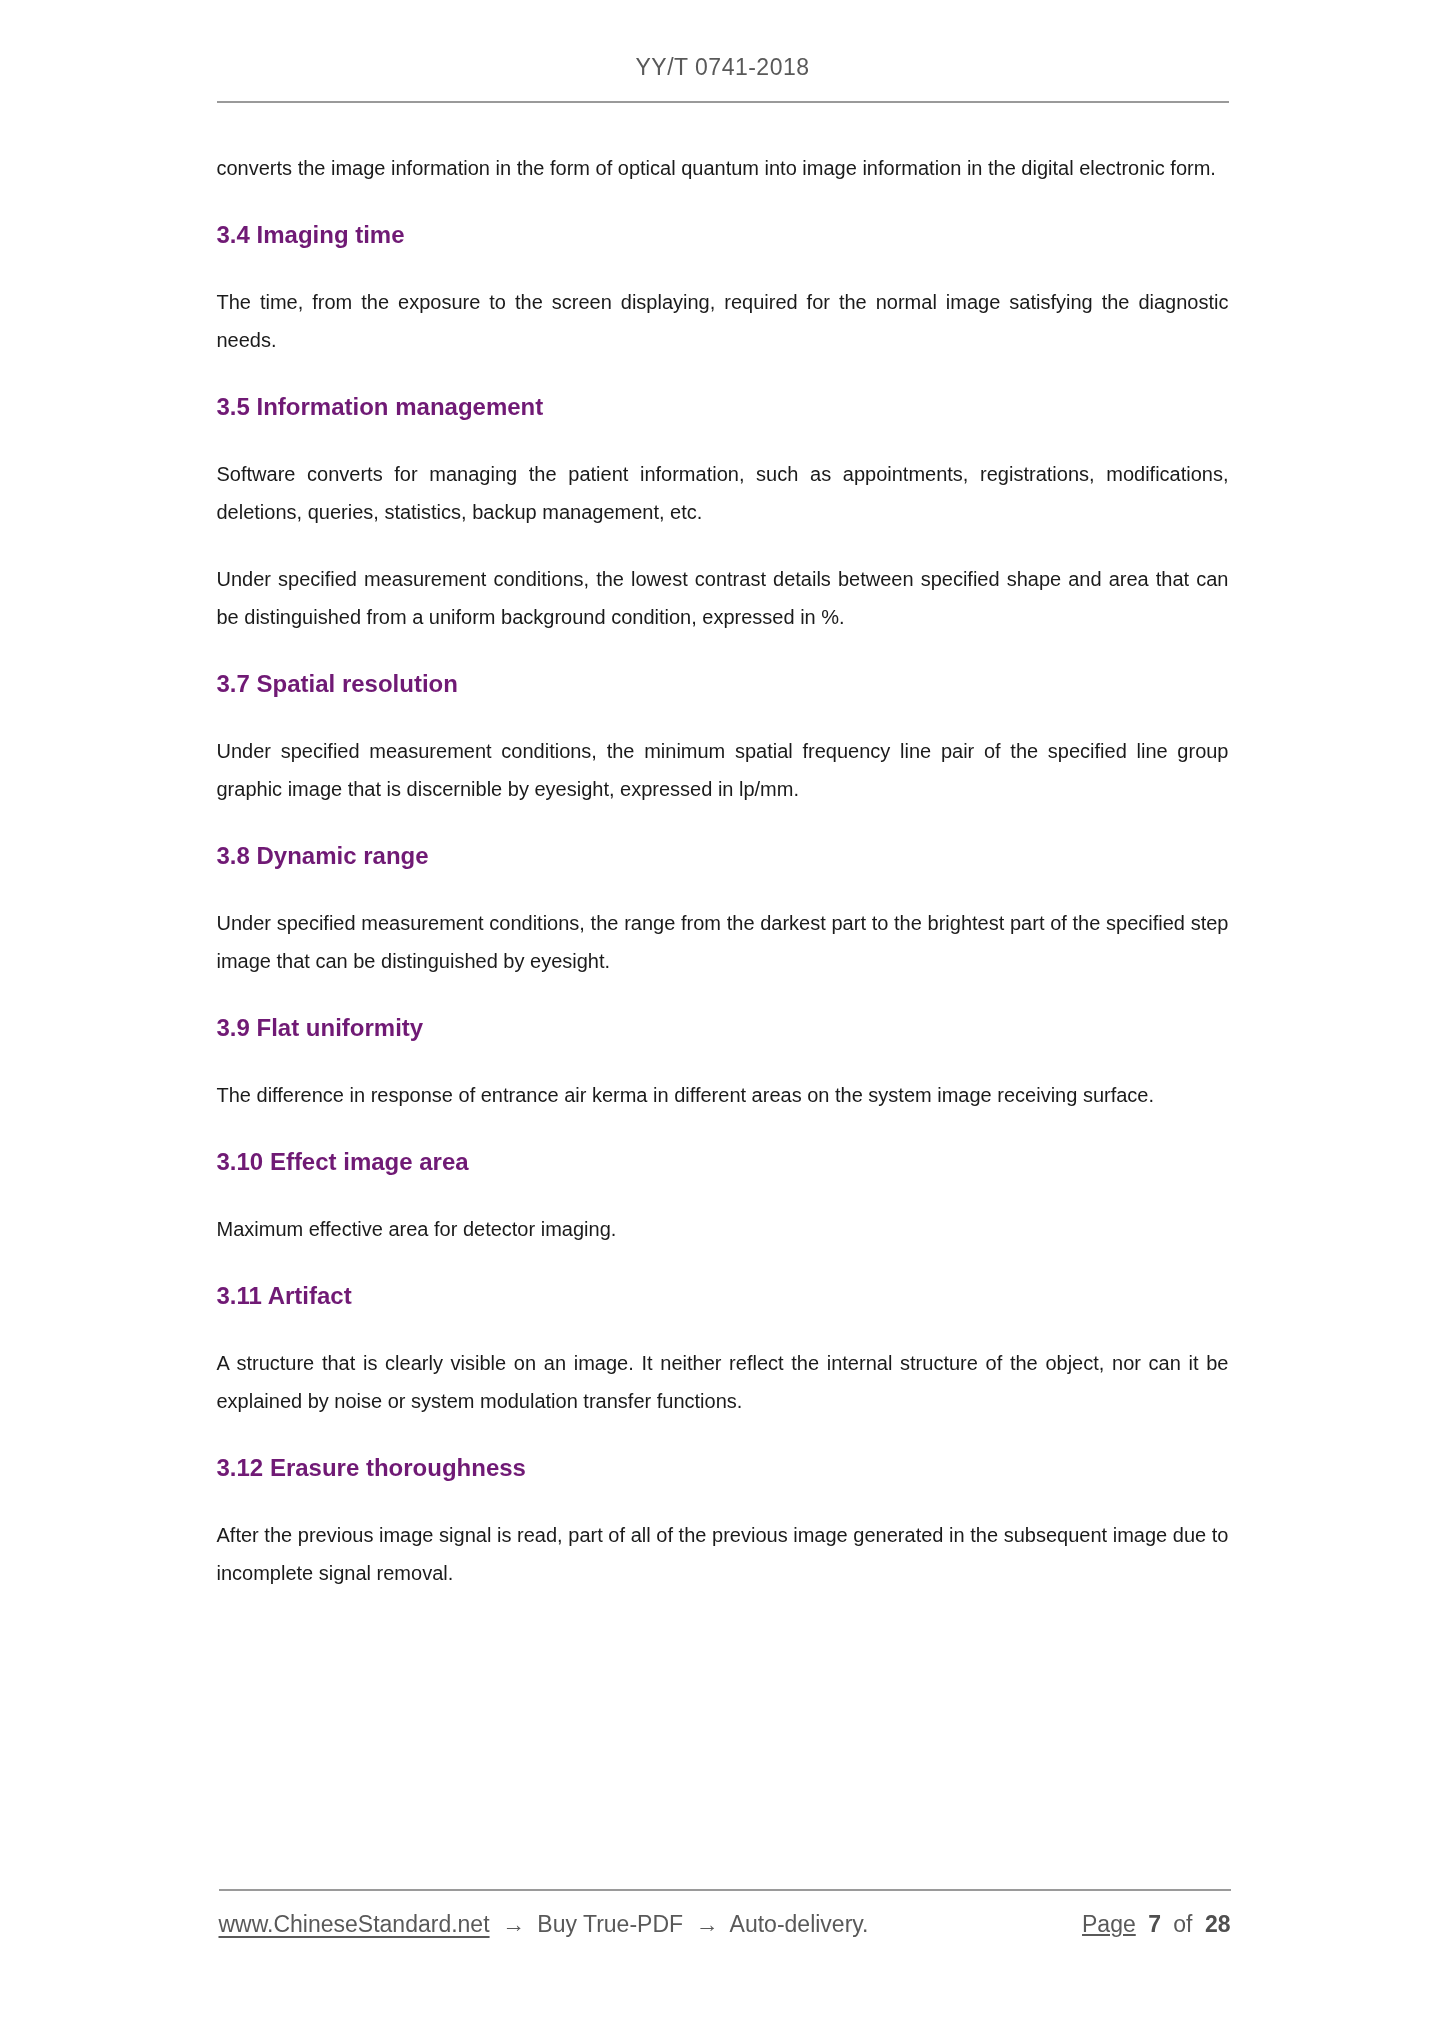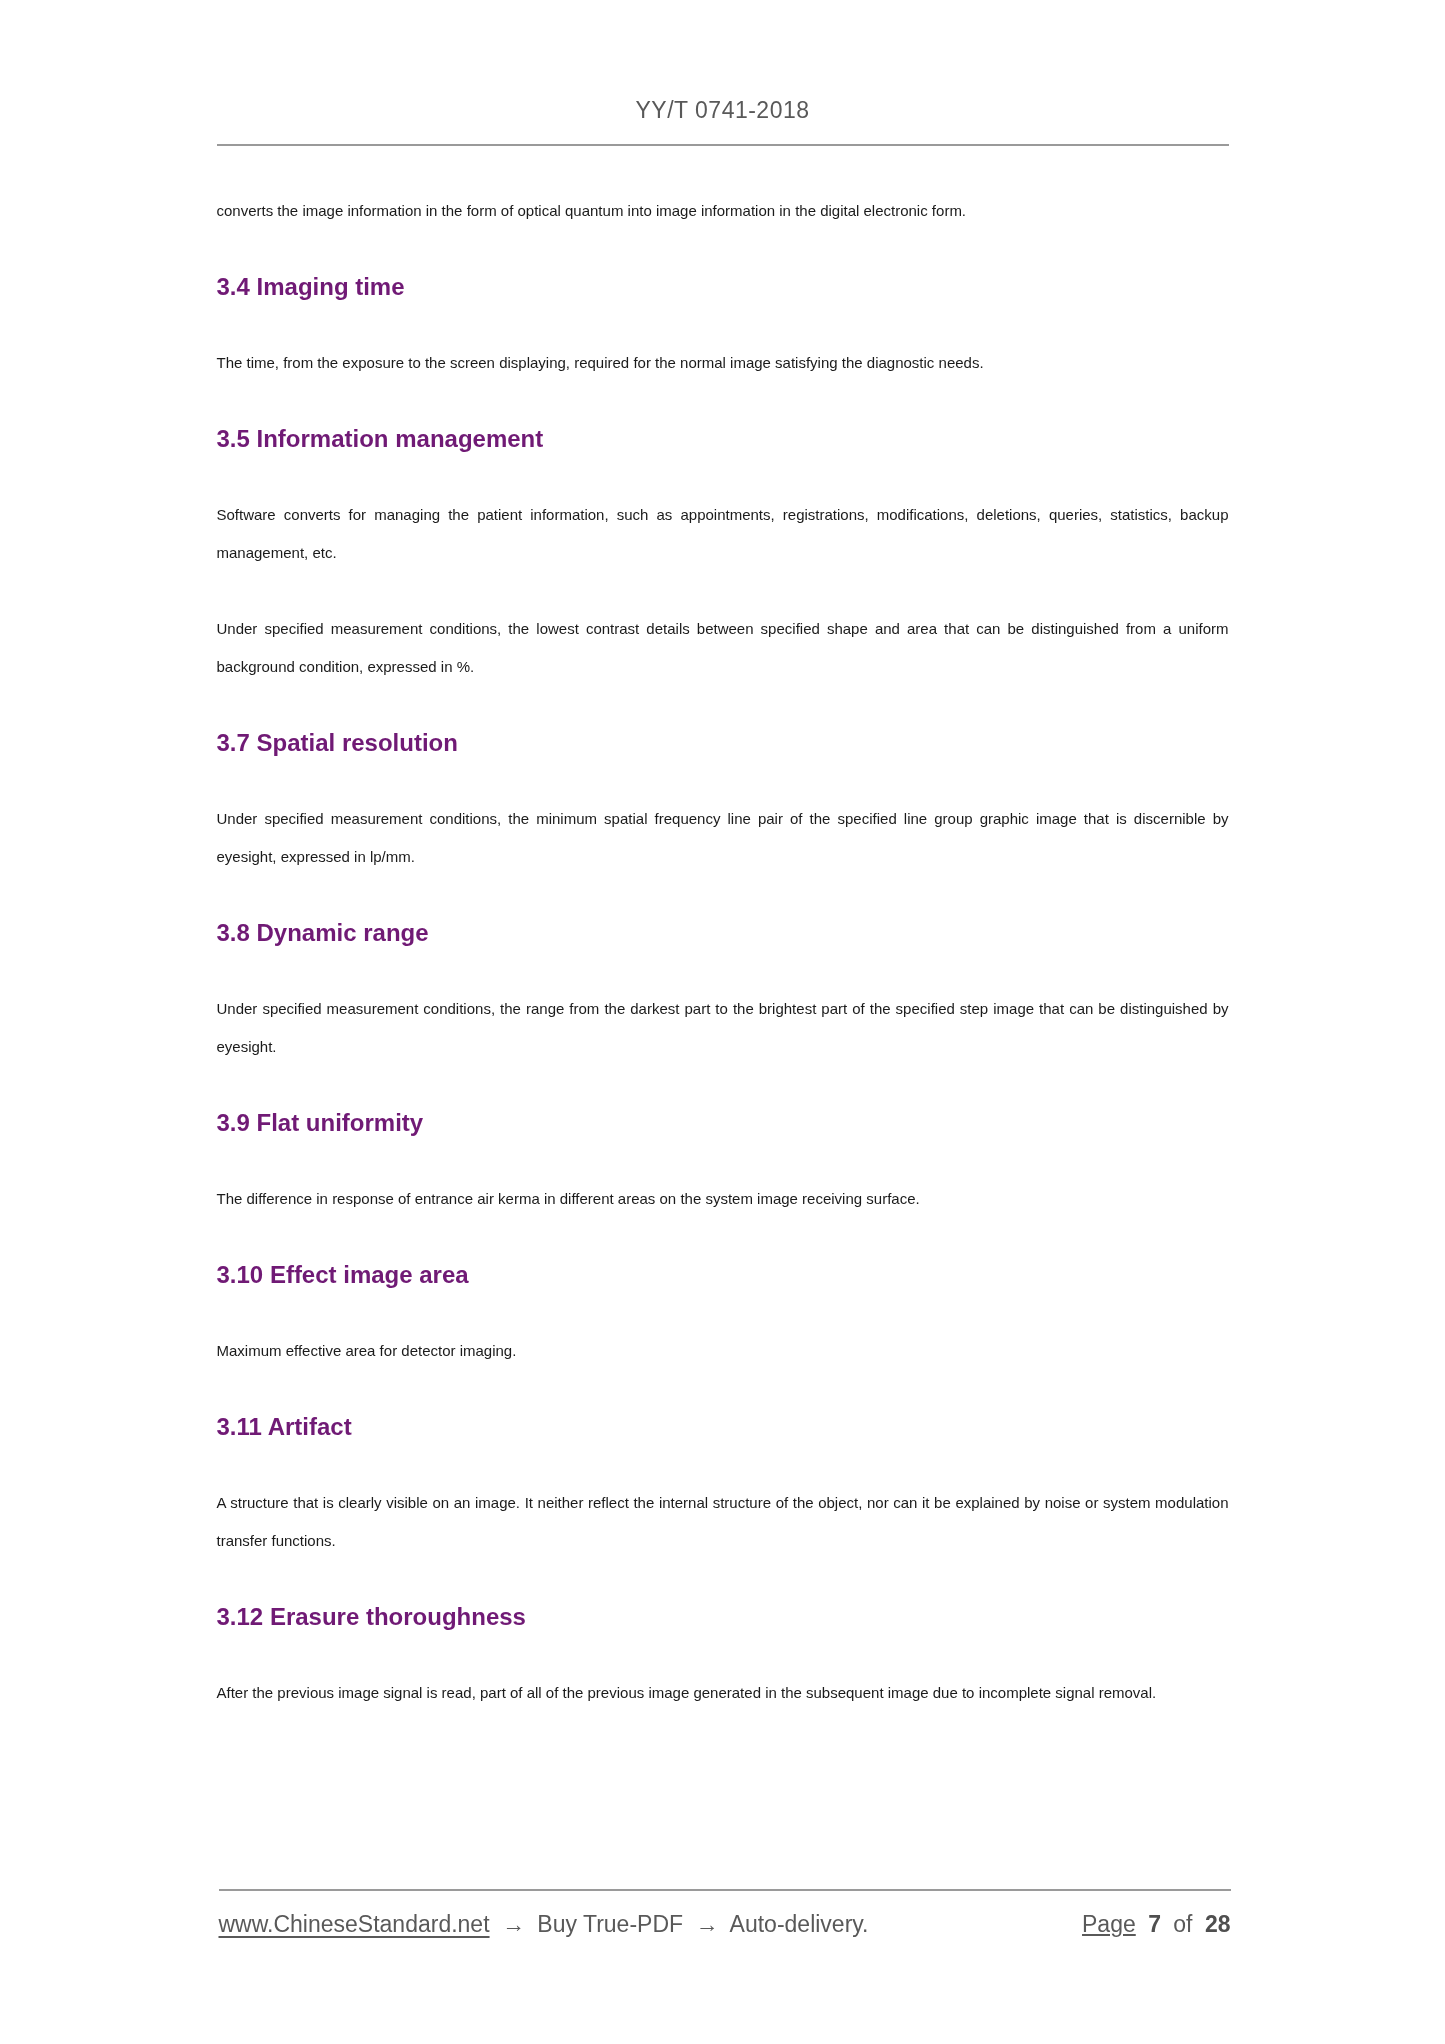--- a/index.html
+++ b/index.html
@@ -11,41 +11,41 @@
     height: 2044px;
     background: #ffffff;
     font-family: "Liberation Sans", "DejaVu Sans", sans-serif;
     overflow: hidden;
   }
 
   .inner { width: 1012px; margin: 0 auto; }
 
   
   .doc-number {
-    padding-top: 96px;
+    padding-top: 53px;
     text-align: center;
     font-size: 23px;
     line-height: 28px;
     color: #595959;
     letter-spacing: 0.5px;
   }
   .rule {
     border: none;
     border-top: 2px solid #9a9a9a;
     height: 0;
     margin: 20px 0 0 0;
   }
 
   
   .content p {
-    font-size: 15px;
+    font-size: 20px;
     line-height: 38px;
     color: #1b1b1b;
     text-align: justify;
-    margin: 38px 0;
+    margin: 29px 0;
   }
   .content p.first { margin-top: 46px; }
   .content h2 {
     font-size: 24px;
     line-height: 38px;
     color: #701a75;
     font-weight: bold;
     margin: 29px 0;
     text-align: left;
   }

